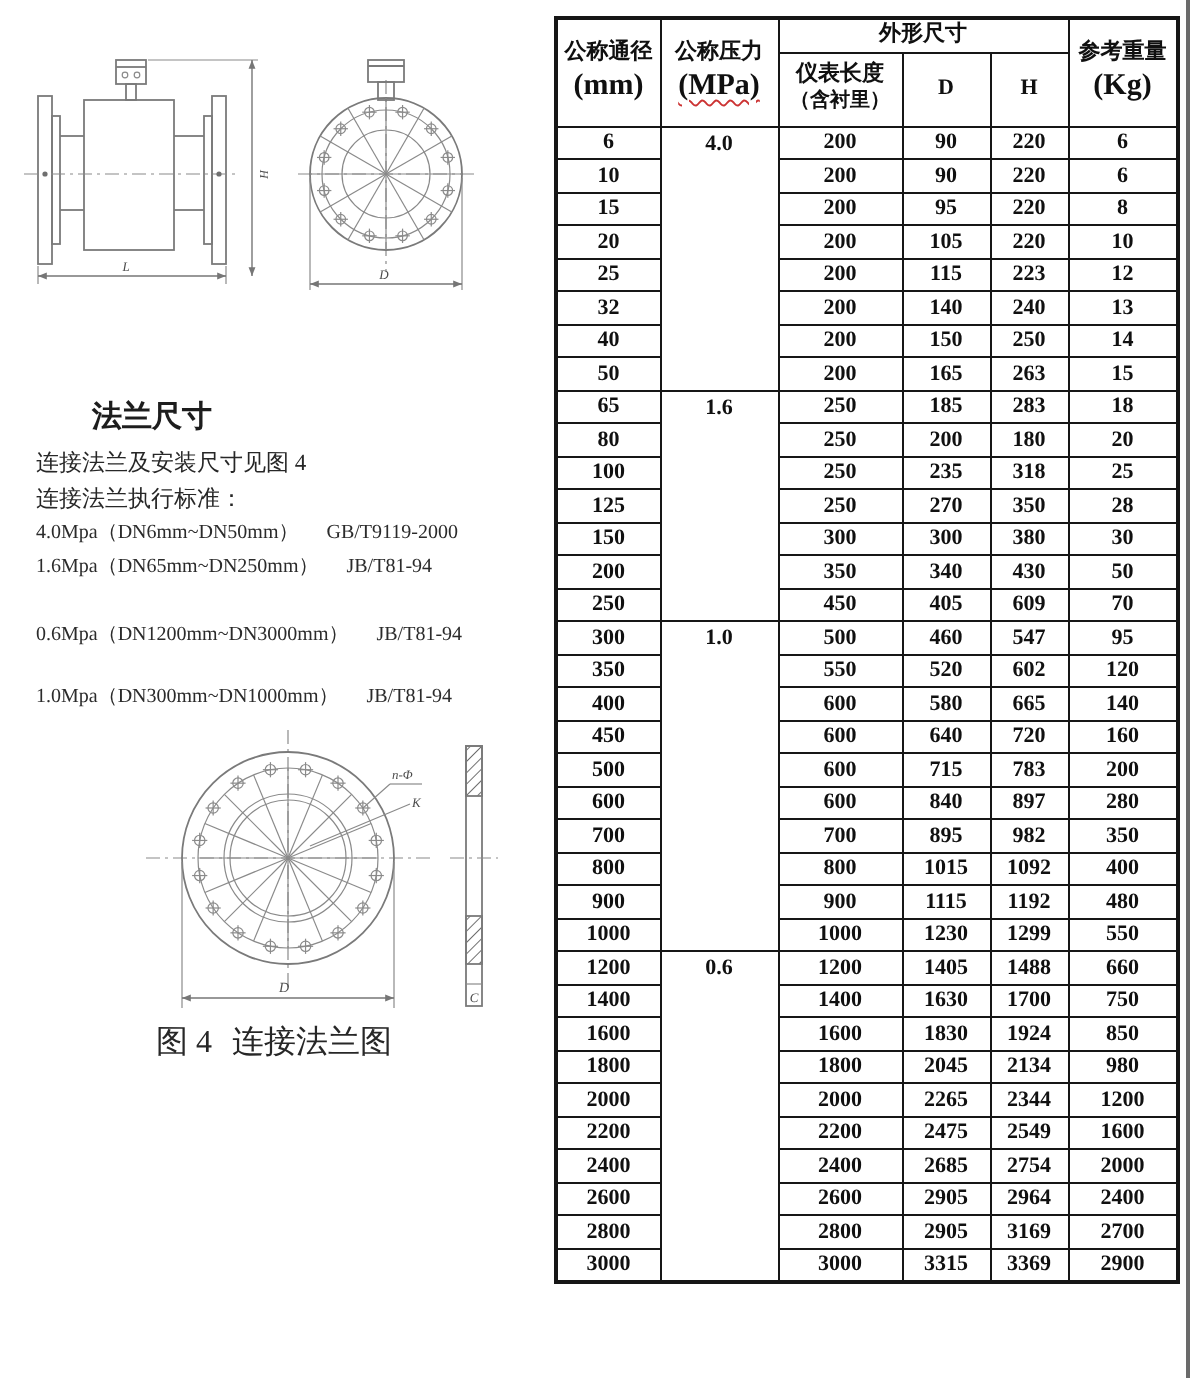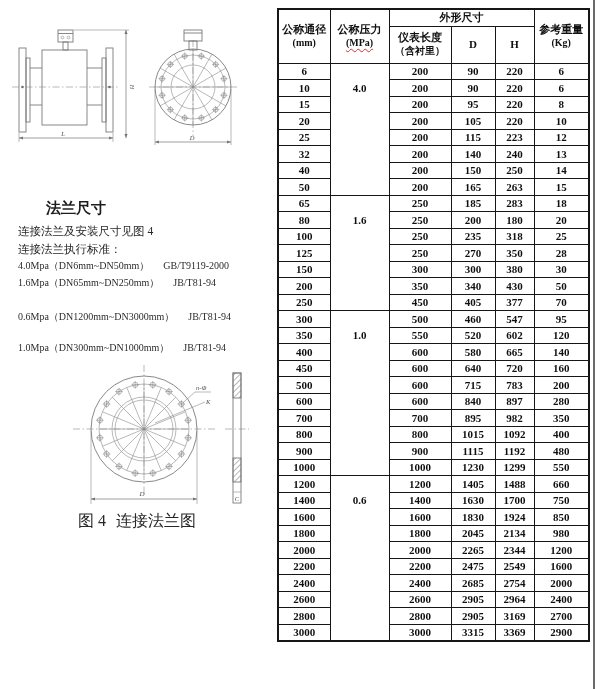--- a/index.html
+++ b/index.html
@@ -61,26 +61,26 @@
     border: 2px solid #161616;
     font-family: "Liberation Serif", serif;
   }
   .spec-table th, .spec-table td {
     border: 1px solid #161616;
     text-align: center; vertical-align: middle;
     padding: 0; overflow: hidden;
     color: #101010;
   }
   .spec-table th { font-size: 11px; font-weight: bold; line-height: 1.25; }
-  .spec-table .unit-line { font-size: 10px; }
+  .spec-table .unit-line { font-size: 15px; }
   .spec-table .sub-small { font-size: 10px; }
   .spec-table thead tr.h1 th { height: 17px; }
   .spec-table thead tr.h2 th { height: 37px; }
   .spec-table td { height: 16.5px; font-size: 11px; font-weight: bold; }
-  .spec-table td.pressure-cell { vertical-align: top; padding-top: 18px; }
+  .spec-table td.pressure-cell { vertical-align: top; padding-top: 2px; }
   .wavy {
     text-decoration-line: underline;
     text-decoration-style: wavy;
     text-decoration-color: #cc3333;
     text-decoration-thickness: 1px;
     text-underline-offset: 2px;
   }
 </style>
 </head>
 <body>
@@ -443,21 +443,21 @@
           <td>200</td>
           <td>350</td>
           <td>340</td>
           <td>430</td>
           <td>50</td>
         </tr>
         <tr>
           <td>250</td>
           <td>450</td>
           <td>405</td>
-          <td>377</td>
+          <td>609</td>
           <td>70</td>
         </tr>
         <tr>
           <td>300</td>
           <td class="pressure-cell" rowspan="10">1.0</td>
           <td>500</td>
           <td>460</td>
           <td>547</td>
           <td>95</td>
         </tr>

